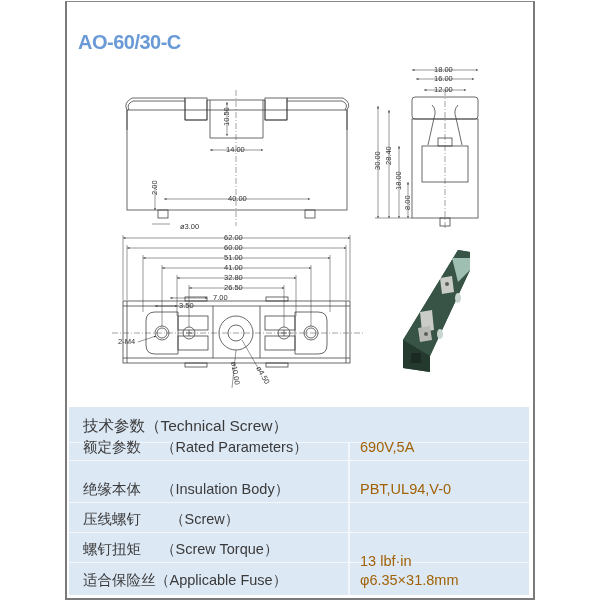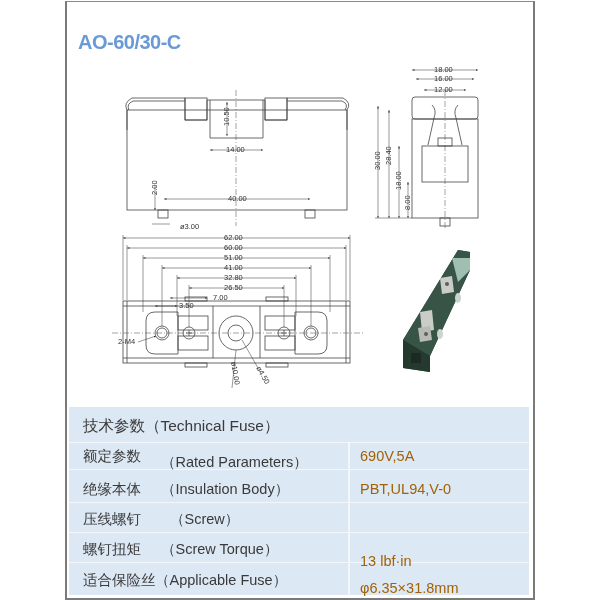--- a/index.html
+++ b/index.html
@@ -162,26 +162,26 @@
     <circle cx="447" cy="284" r="2" fill="#5b5e5a"></circle>
     <circle cx="426" cy="334" r="2" fill="#5b5e5a"></circle>
     <ellipse cx="458" cy="298" rx="3" ry="5" fill="#c8d6cf"></ellipse>
     <ellipse cx="440" cy="334" rx="3" ry="5" fill="#c8d6cf"></ellipse>
   </g>
 </svg>
 
 <div class="table">
   <div class="row" style="top:0; height:36px;">
     <span class="cell-l" style="top:9px; font-size:15.5px;">
-      <span>技术参数</span><span>（Technical Fuse）</span>
-    </span>
-  </div>
-  <div class="row" style="top:33px; height:30px;padding-left:44px;">
-    <span class="cell-l" style="top:7px;">
-      <span class="cn">额定参数</span><span class="en" style="left:78px;margin-top:6px;">（Rated Parameters）</span>
+      <span>技术参数</span><span>（Technical Screw）</span>
+    </span>
+  </div>
+  <div class="row" style="top:24px; height:30px;padding-left:44px;">
+    <span class="cell-l" style="top:7px;">
+      <span class="cn">额定参数</span><span class="en" style="left:78px;">（Rated Parameters）</span>
     </span>
     <span class="cell-r" style="top:8px;">690V,5A</span>
   </div>
   <div class="row" style="top:66px; height:30px;">
     <span class="cell-l" style="top:7px;">
       <span class="cn">绝缘本体</span><span class="en" style="left:78px;">（Insulation Body）</span>
     </span>
     <span class="cell-r" style="top:8px;">PBT,UL94,V-0</span>
   </div>
   <div class="row" style="top:96px; height:30px;">
@@ -192,16 +192,16 @@
   <div class="row" style="top:126px; height:30px;">
     <span class="cell-l" style="top:7px;">
       <span class="cn">螺钉扭矩</span><span class="en" style="left:78px;">（Screw Torque）</span>
     </span>
     <span class="cell-r" style="top:20px;">13 lbf·in</span>
   </div>
   <div class="row" style="top:156px; height:32px; border-bottom:none;padding-left:19px;">
     <span class="cell-l" style="top:8px;">
       <span class="cn">适合保险丝</span><span class="en" style="left:72px;">（Applicable Fuse）</span>
     </span>
-    <span class="cell-r" style="top:17px;">φ6.35×31.8mm</span>
+    <span class="cell-r" style="top:9px;">φ6.35×31.8mm</span>
   </div>
   <div class="vdiv"></div>
 </div>
 
 </body></html>

